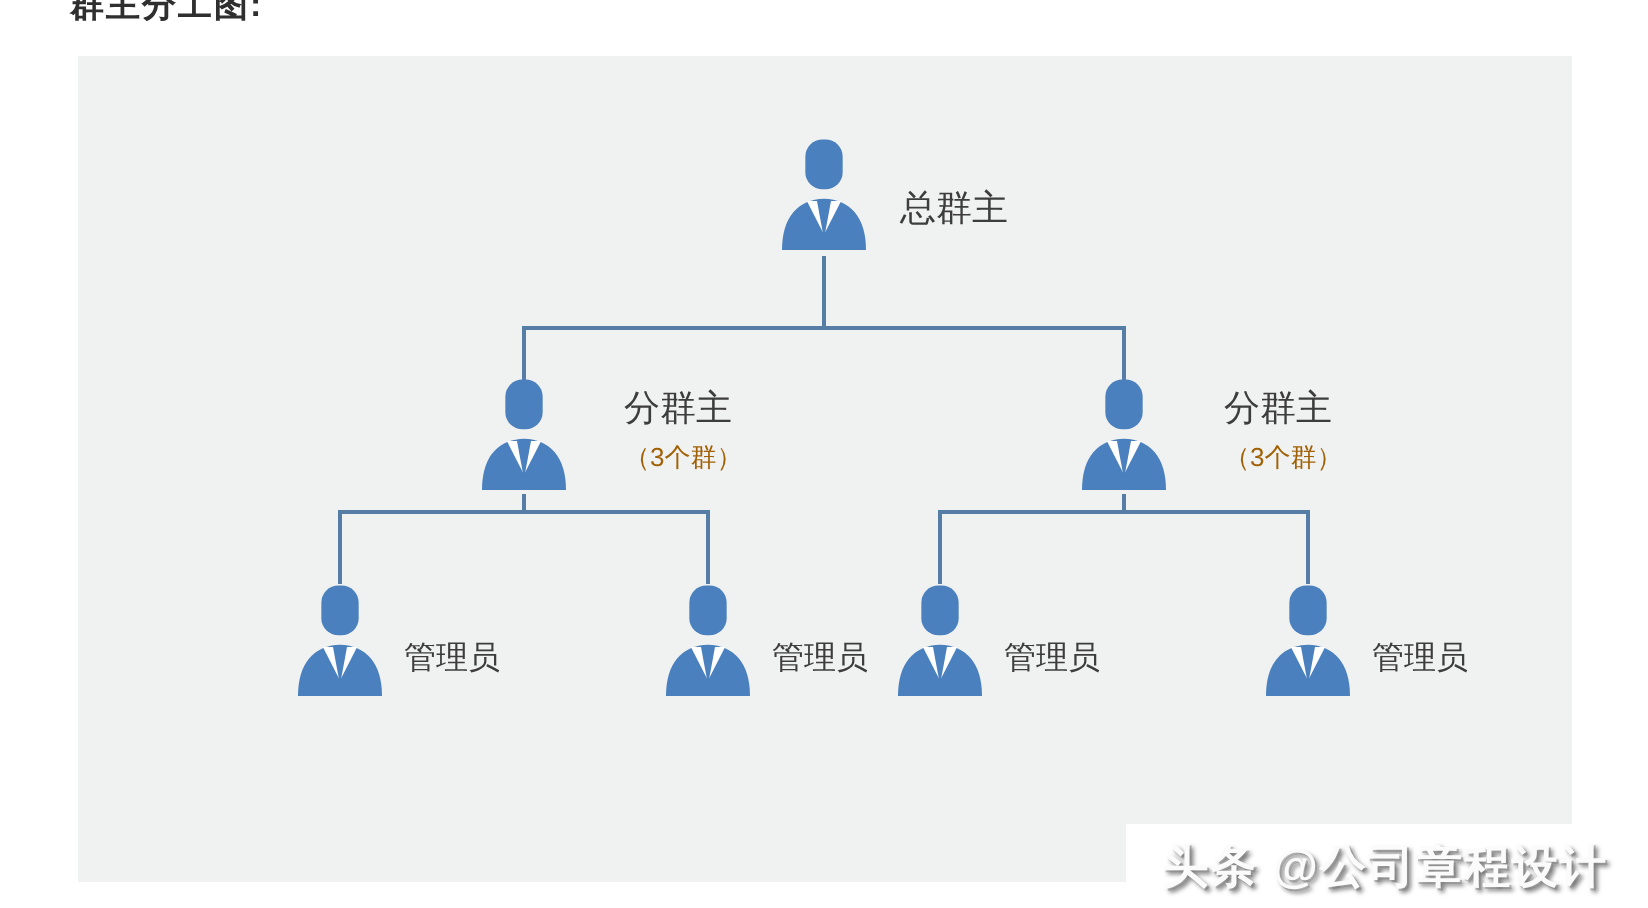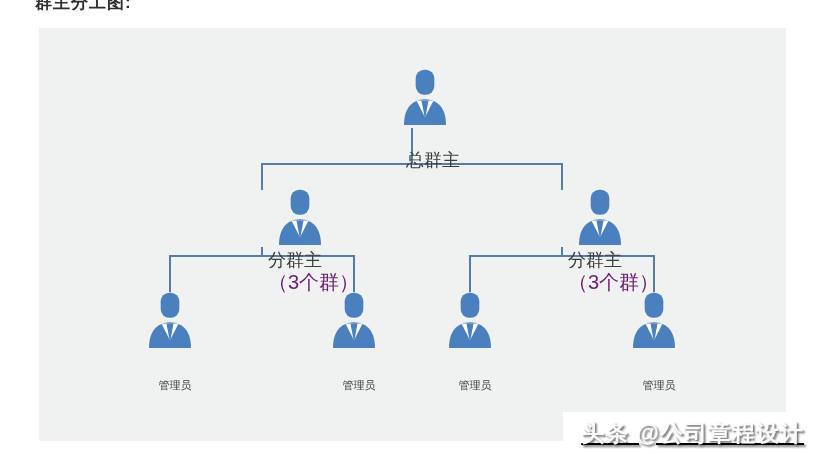--- a/index.html
+++ b/index.html
@@ -13,41 +13,41 @@
     font-size:17px;font-weight:700;color:#2f2f2f;letter-spacing:1px;
     white-space:nowrap;
   }
   .panel{
     position:absolute;left:39px;top:28px;width:747px;height:413px;
     background:#f0f1f1;
   }
   
   .line{position:absolute;background:#567da6;}
   
-  .node{position:absolute;display:flex;align-items:center;flex-direction:column;}
+  .node{position:absolute;display:flex;align-items:flex-start;}
   .node .icon{flex:0 0 auto;display:block;line-height:0;}
   .node .label{
     color:#3d3d3d;font-size:18px;line-height:23px;white-space:nowrap;
   }
   .node-root{left:390px;top:69px;}
   .node-root .label{padding-top:24px;margin-left:16px;}
   .node-mid-left{left:240px;top:189px;}
   .node-mid-right{left:540px;top:189px;}
   .node-mid-left .label,.node-mid-right .label{padding-top:4px;margin-left:28px;}
-  .node .note{font-size:20px;line-height:20px;color:#701a75;white-space:nowrap;}
-  .node-leaf .label{padding-top:26px;margin-left:10px;font-size:11px;}
+  .node .note{font-size:13px;line-height:20px;color:#a16207;white-space:nowrap;}
+  .node-leaf .label{padding-top:26px;margin-left:10px;font-size:16px;}
   .node-leaf-1{left:148px;top:292px;}
   .node-leaf-2{left:332px;top:292px;}
   .node-leaf-3{left:448px;top:292px;}
   .node-leaf-4{left:632px;top:292px;}
   
   .watermark-band{
     position:absolute;left:563px;top:412px;width:261px;height:42px;
     background:#ffffff;display:flex;align-items:center;justify-content:flex-end;
-    padding-right:0;box-sizing:border-box;text-decoration:underline;
+    padding-right:0;box-sizing:border-box;
   }
   .watermark-text{
     font-size:23px;font-weight:700;letter-spacing:1px;white-space:nowrap;
     color:#fbfbfb;margin-right:20px;
     text-shadow:2px 2px 2px rgba(115,115,115,0.9),1px 1px 0 rgba(150,150,150,0.55);
   }
 </style>
 </head>
 <body>
 

